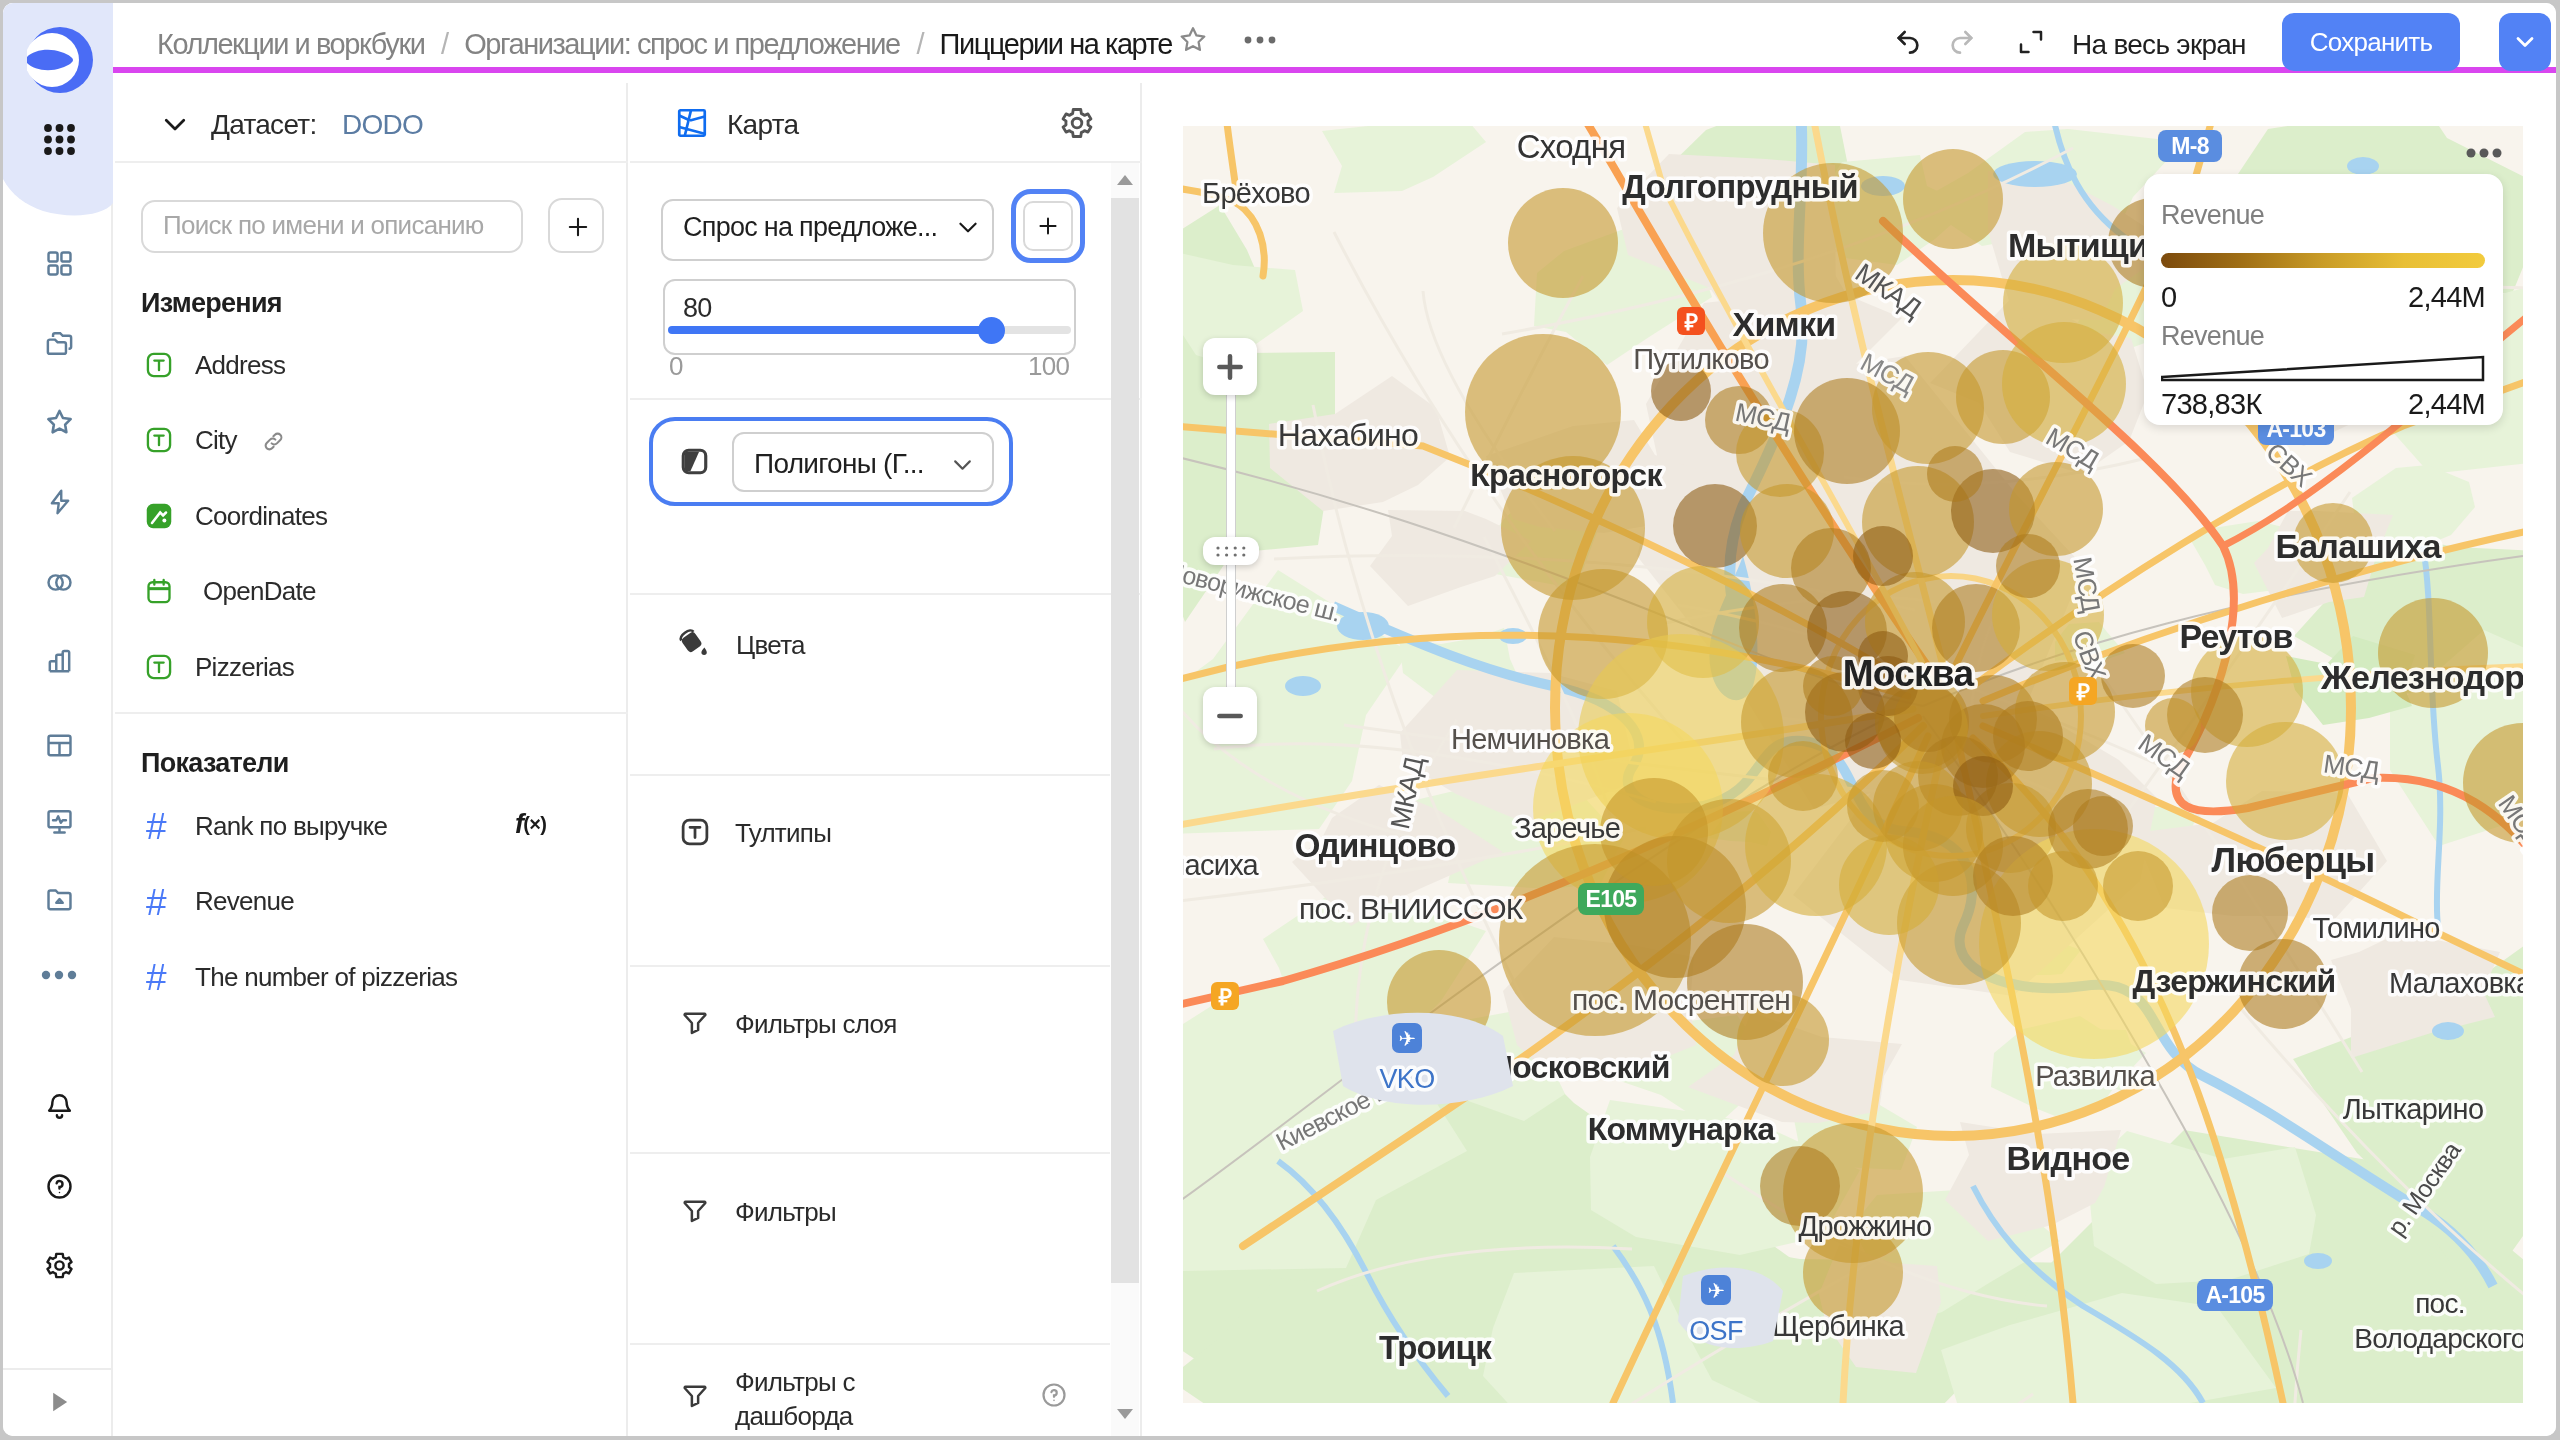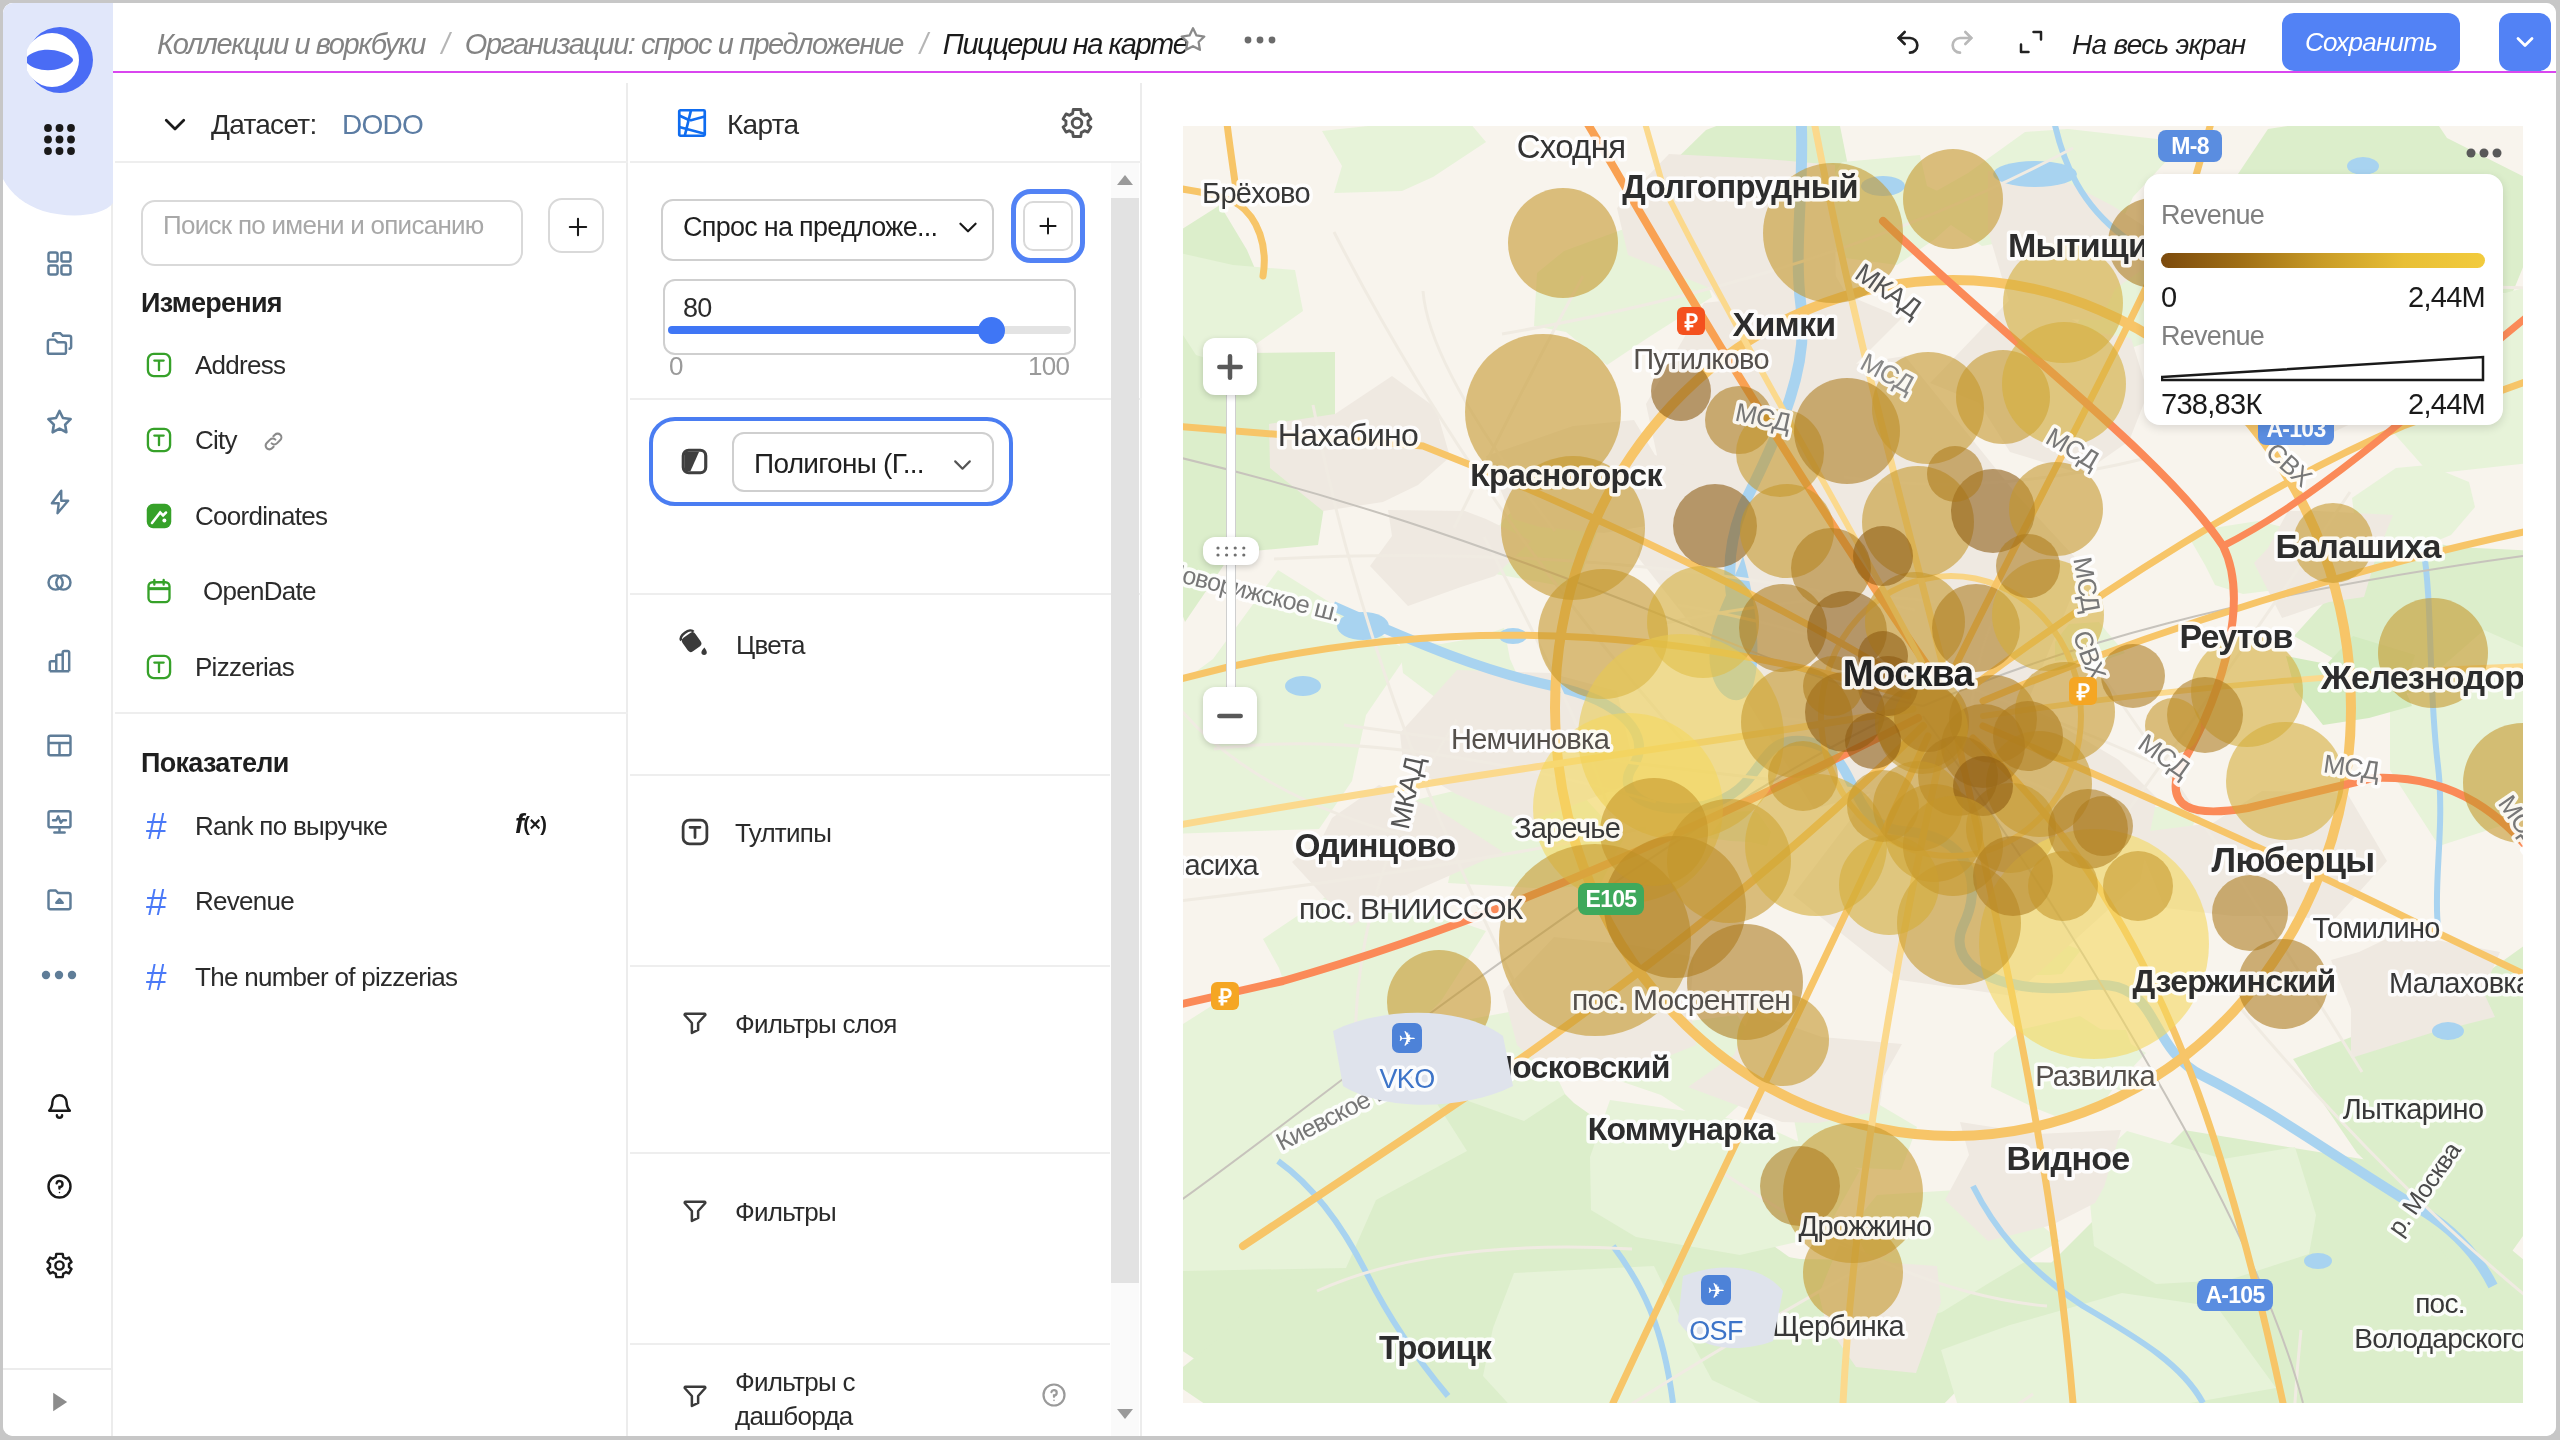--- a/index.html
+++ b/index.html
@@ -6,36 +6,36 @@
   html,body { width:2560px; height:1440px; overflow:hidden; }
   body { background:#c7c7c7; font-family:"Liberation Sans", sans-serif; letter-spacing:-0.045em; }
   .page { position:absolute; left:3px; top:3px; width:2553px; height:1433px; background:#fff; border-radius:10px; overflow:hidden; }
   .abs { position:absolute; }
 
   
   .sidebar { position:absolute; left:0; top:0; width:110px; height:1433px; background:#fff; border-right:2px solid #ececec; }
   .sbblob { position:absolute; left:0; top:0; width:110px; height:230px; }
 
   
-  .topbar { position:absolute; left:110px; top:0; width:2443px; height:70px; background:#fff; border-bottom:2px solid #d946ef;font-style:italic; }
+  .topbar { position:absolute; left:110px; top:0; width:2443px; height:70px; background:#fff; border-bottom:6px solid #d946ef; }
   .crumbs { position:absolute; left:44px; top:25px; font-size:29px; color:#838383; white-space:nowrap; letter-spacing:-0.05em; }
   .crumbs .sep { color:#b5b5b5; padding:0 10px; }
   .crumbs .cur { color:#1a1a1a; }
   .btn-save { position:absolute; left:2169px; top:10px; width:178px; height:58px; background:#5282f5; border-radius:12px; color:#fff; font-size:26px; text-align:center; line-height:58px; }
   .btn-chev { position:absolute; left:2386px; top:10px; width:52px; height:58px; background:#5282f5; border-radius:12px; }
   .fstext { position:absolute; left:1959px; top:26px; font-size:28px; color:#1f1f1f; }
 
   
   .dspanel { position:absolute; left:112px; top:80px; width:513px; height:1353px; background:#fff; border-right:2px solid #ececec; }
   .midpanel { position:absolute; left:627px; top:80px; width:512px; height:1353px; background:#fff; border-right:2px solid #ececec; }
   .hdivider { position:absolute; height:2px; background:#eeeeee; left:0; }
   .rowlabel { font-size:26px; color:#2b2b2b; position:absolute; white-space:nowrap; }
   .gray { color:#9a9a9a; }
 
-  .searchbox { position:absolute; left:26px; top:117px; width:382px; height:66px; border:2px solid #d9d9d9; border-radius:14px; color:#a8a8a8; font-size:26px; line-height:46px; padding-left:20px; white-space:nowrap; overflow:hidden; }
+  .searchbox { position:absolute; left:26px; top:117px; width:382px; height:53px; border:2px solid #d9d9d9; border-radius:14px; color:#a8a8a8; font-size:26px; line-height:46px; padding-left:20px; white-space:nowrap; overflow:hidden; }
   .plusbtn { position:absolute; left:433px; top:115px; width:56px; height:55px; border:2px solid #d9d9d9; border-radius:14px; }
   .sectitle { position:absolute; font-size:27px; font-weight:bold; color:#1f1f1f; }
 
   .drop { position:absolute; border:2px solid #cfcfcf; border-radius:12px; background:#fff; }
   .drop .txt { position:absolute; left:20px; top:11px; font-size:27px; color:#1f1f1f; white-space:nowrap; }
 
   
   .content { position:absolute; left:1141px; top:80px; width:1412px; height:1353px; background:#fff; }
   .map { position:absolute; left:39px; top:43px; width:1340px; height:1277px; overflow:hidden; }
   .mapctl { position:absolute; background:#fff; border-radius:12px; box-shadow:0 2px 6px rgba(0,0,0,.18); }

